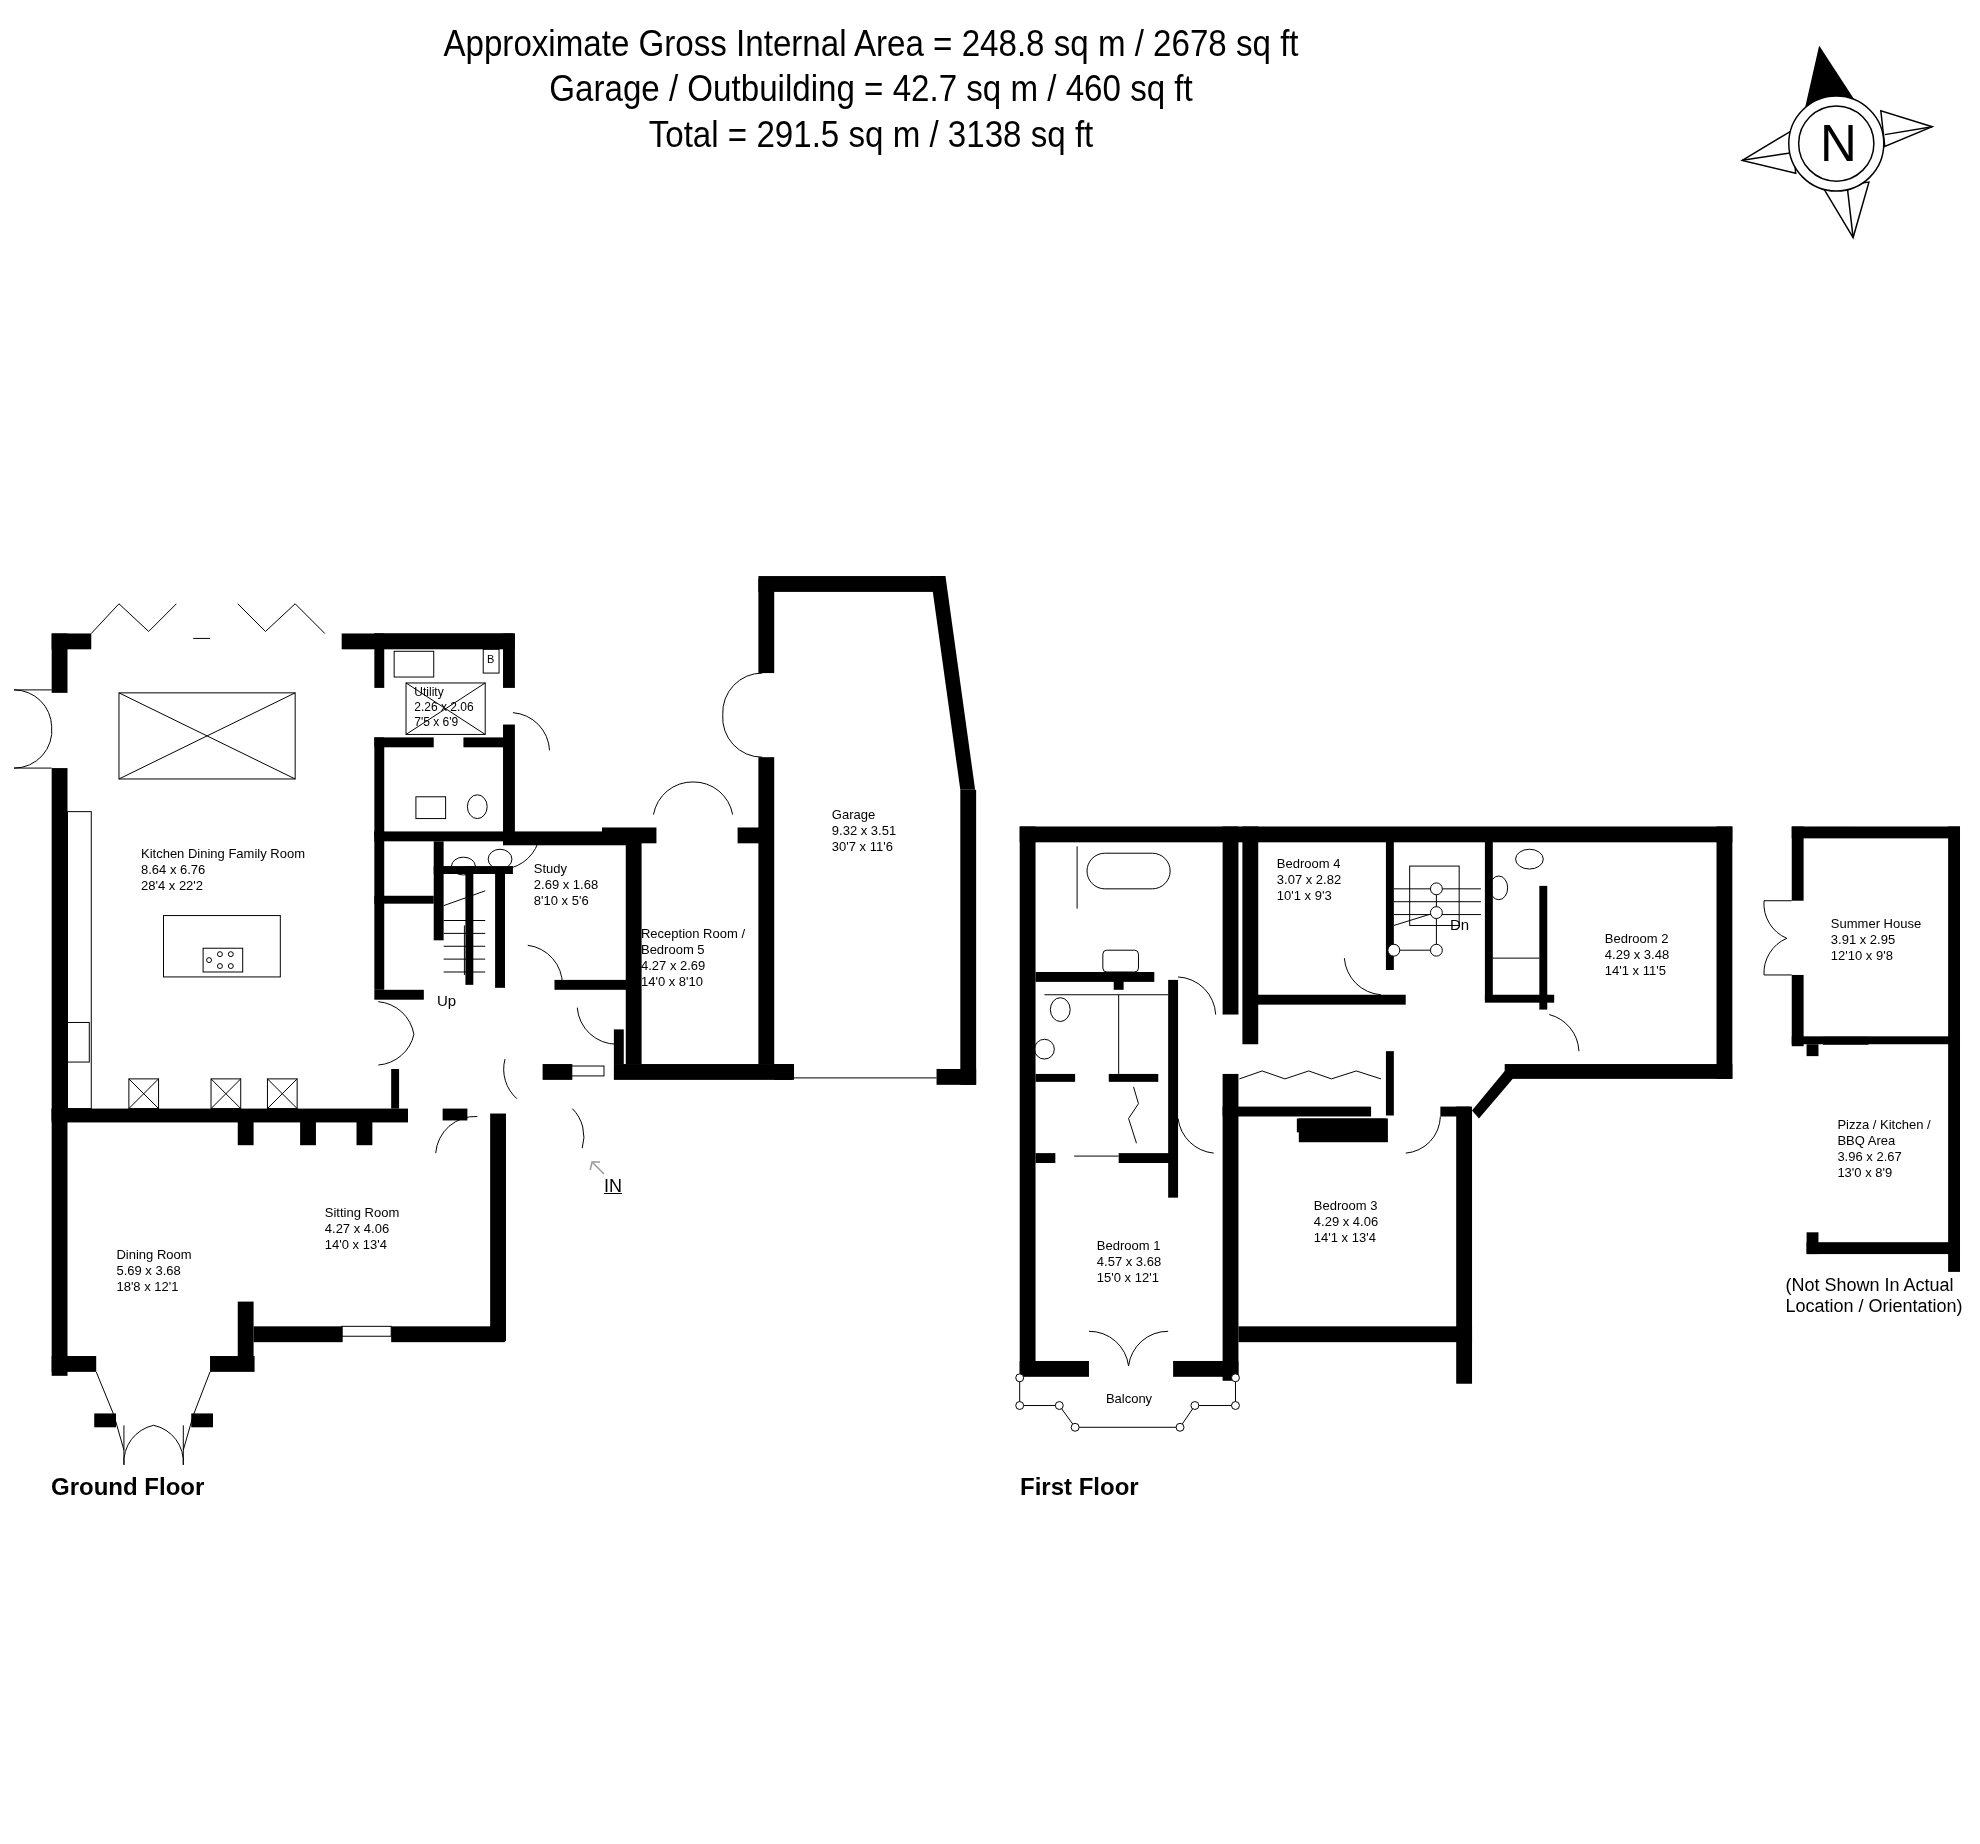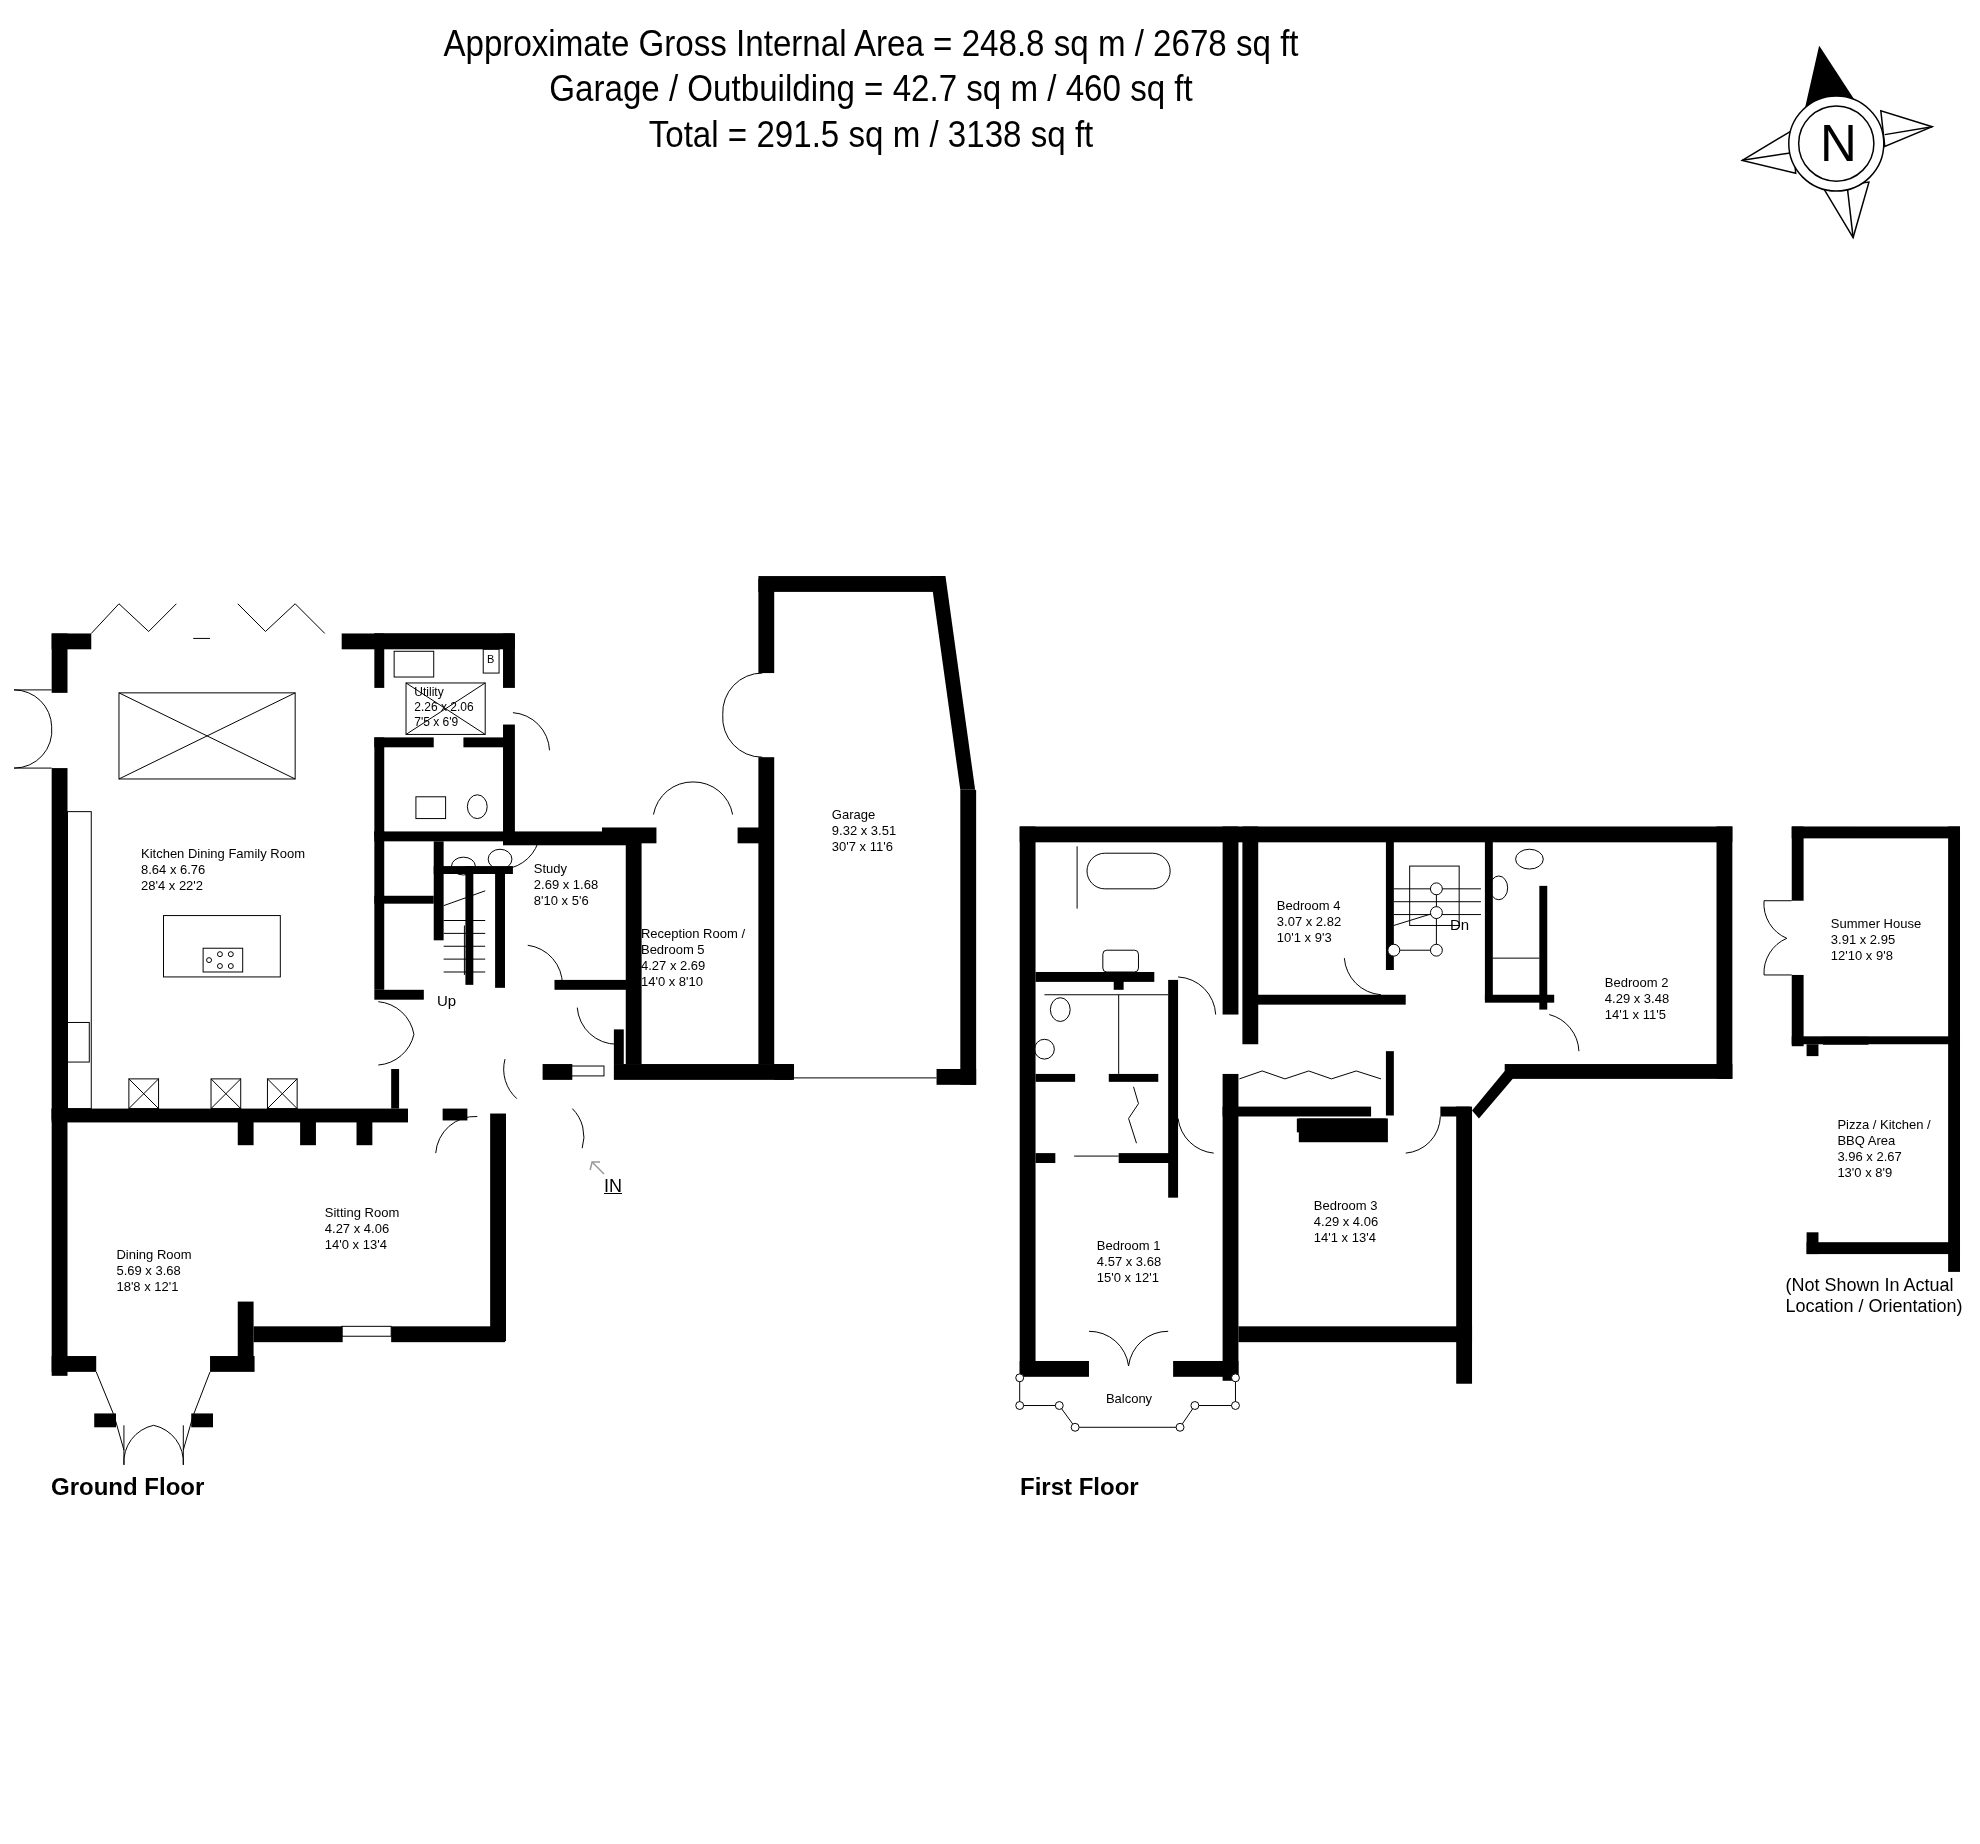--- a/index.html
+++ b/index.html
@@ -337,27 +337,27 @@
 </div>
 <div class="room-label" style="left:154px; top:1247px">
   <div>Dining Room</div>
   <div>5.69 x 3.68</div>
   <div>18'8 x 12'1</div>
 </div>
 <div class="stair-label" style="left:437px; top:992px">Up</div>
 <div class="in-label" style="left:604px; top:1176px">IN</div>
 <div class="floor-label" style="left:51px; top:1473px">Ground Floor</div>
 
-<div class="room-label" style="left:1309px; top:898px">
+<div class="room-label" style="left:1309px; top:856px">
   <div>Bedroom 4</div>
   <div>3.07 x 2.82</div>
   <div>10'1 x 9'3</div>
 </div>
 <div class="stair-label" style="left:1450px; top:916px">Dn</div>
-<div class="room-label" style="left:1637px; top:975px">
+<div class="room-label" style="left:1637px; top:931px">
   <div>Bedroom 2</div>
   <div>4.29 x 3.48</div>
   <div>14'1 x 11'5</div>
 </div>
 <div class="room-label" style="left:1129px; top:1238px">
   <div>Bedroom 1</div>
   <div>4.57 x 3.68</div>
   <div>15'0 x 12'1</div>
 </div>
 <div class="room-label" style="left:1346px; top:1198px">

